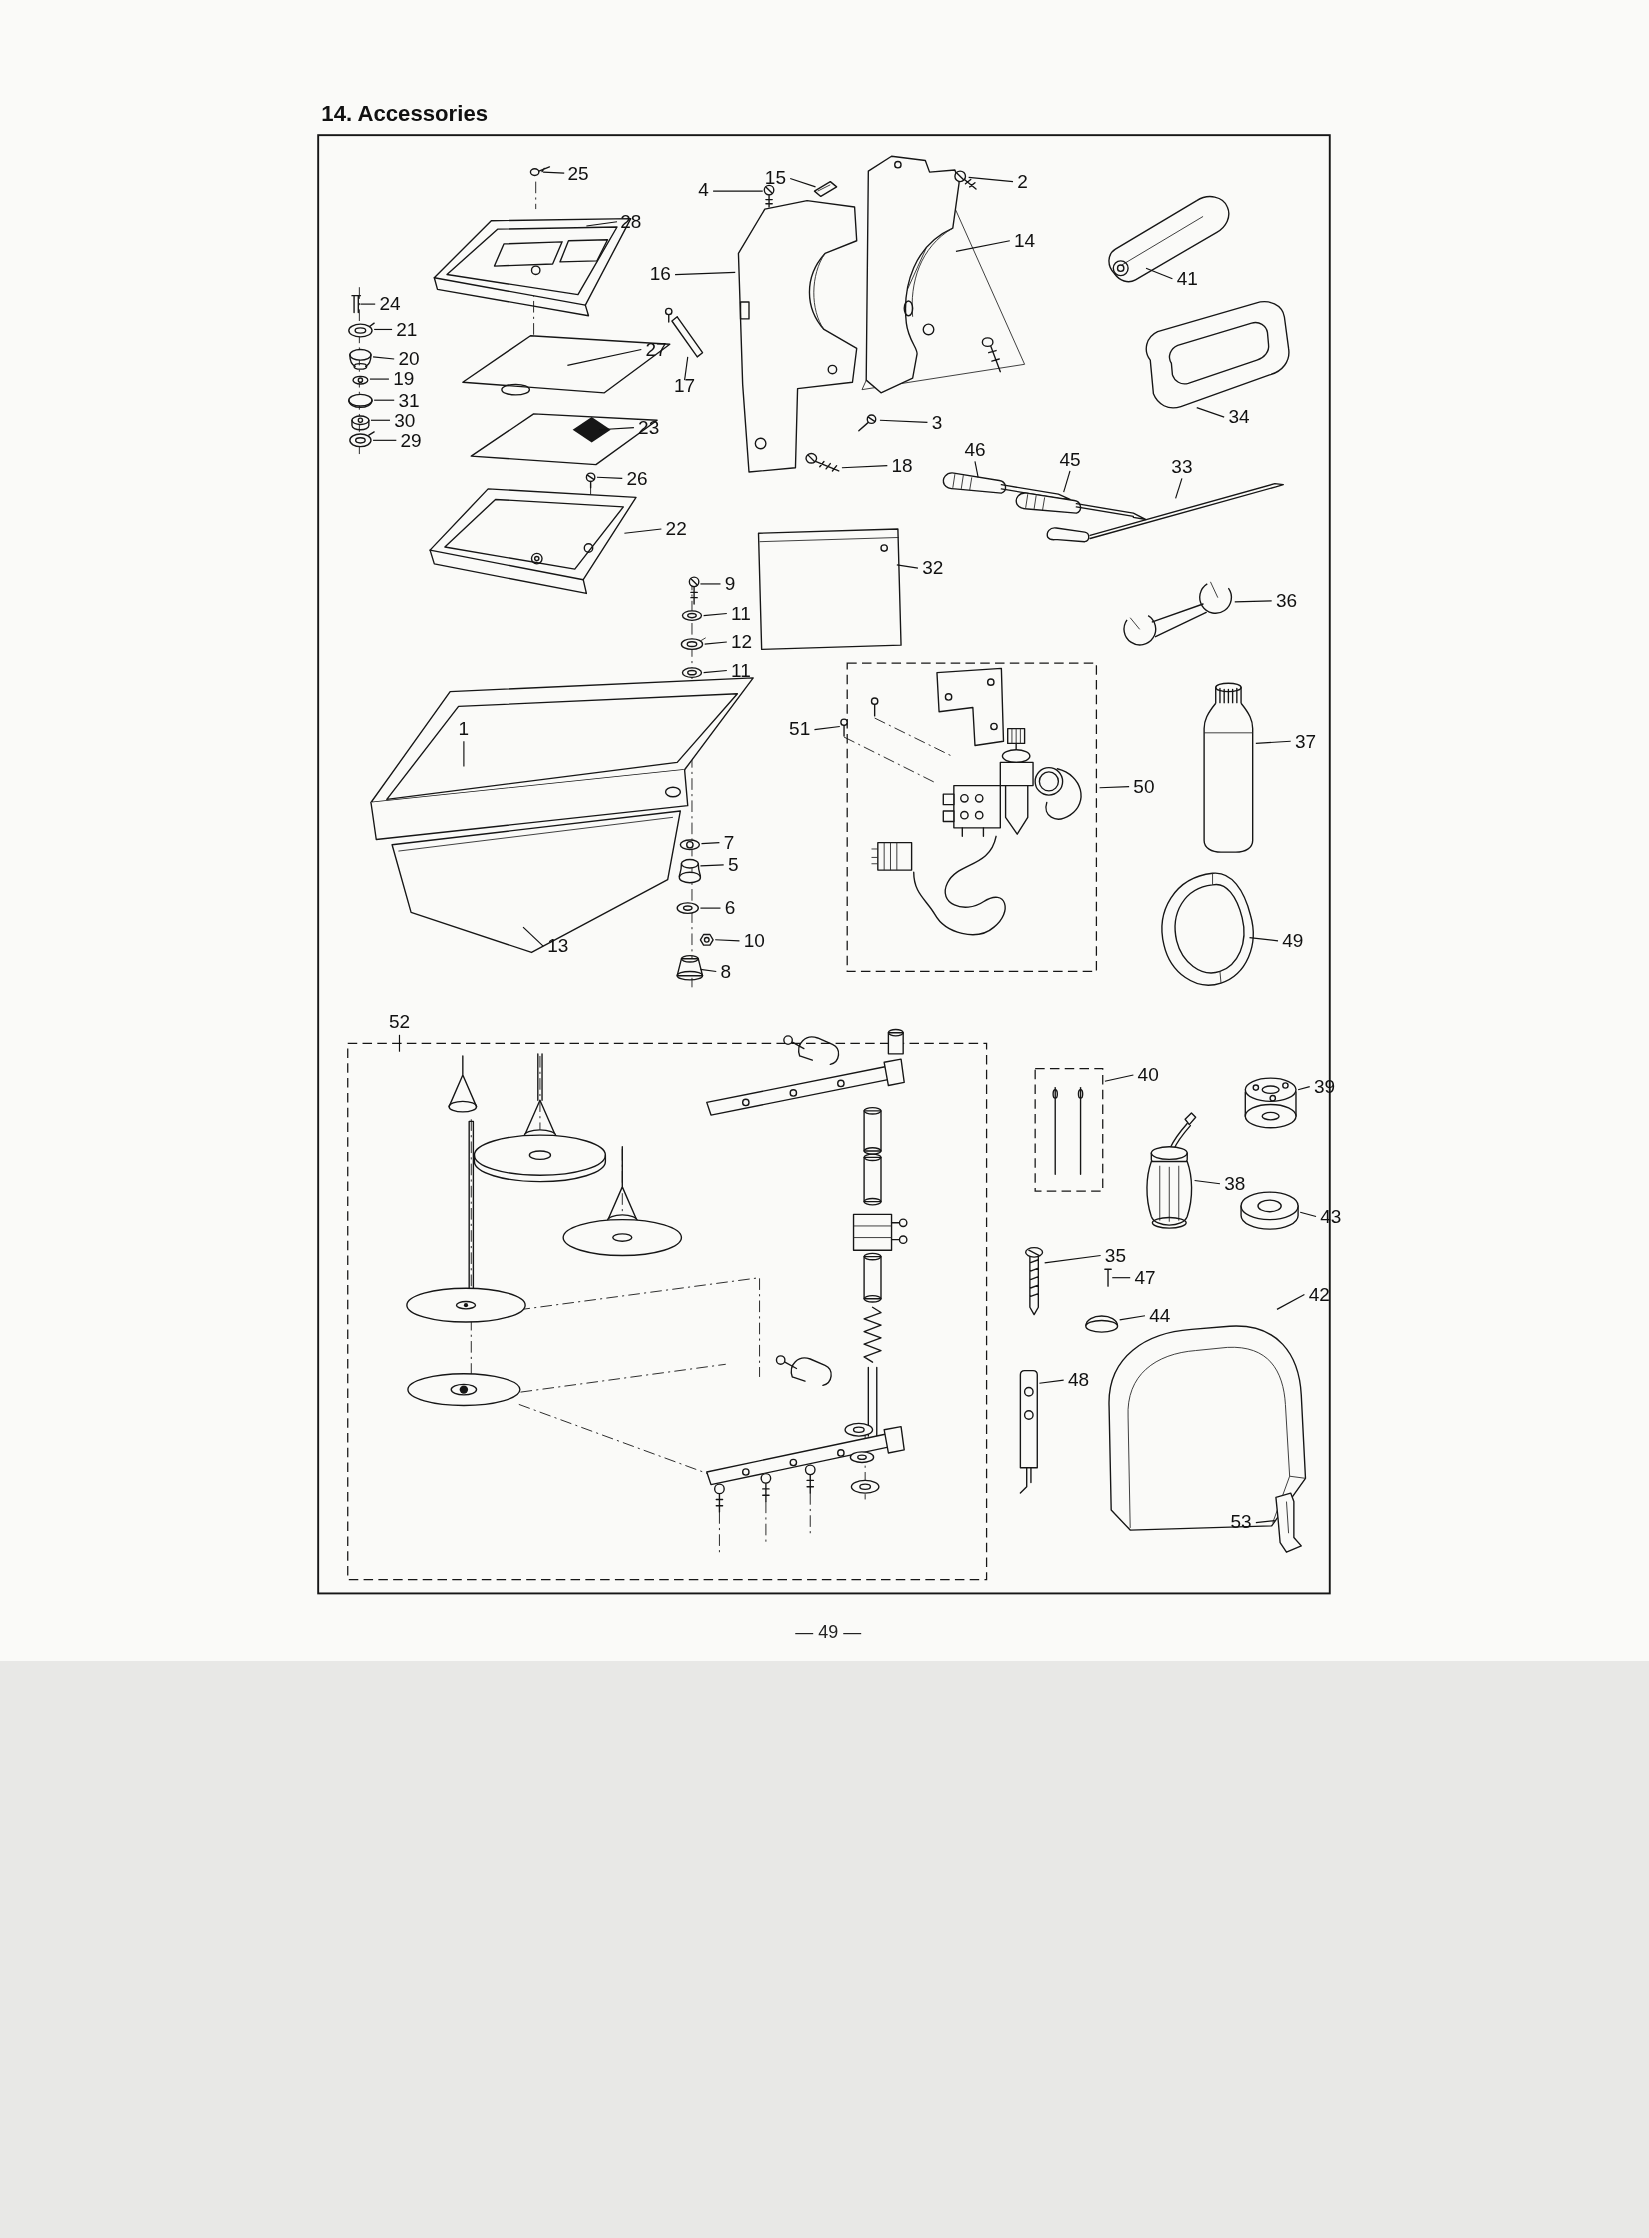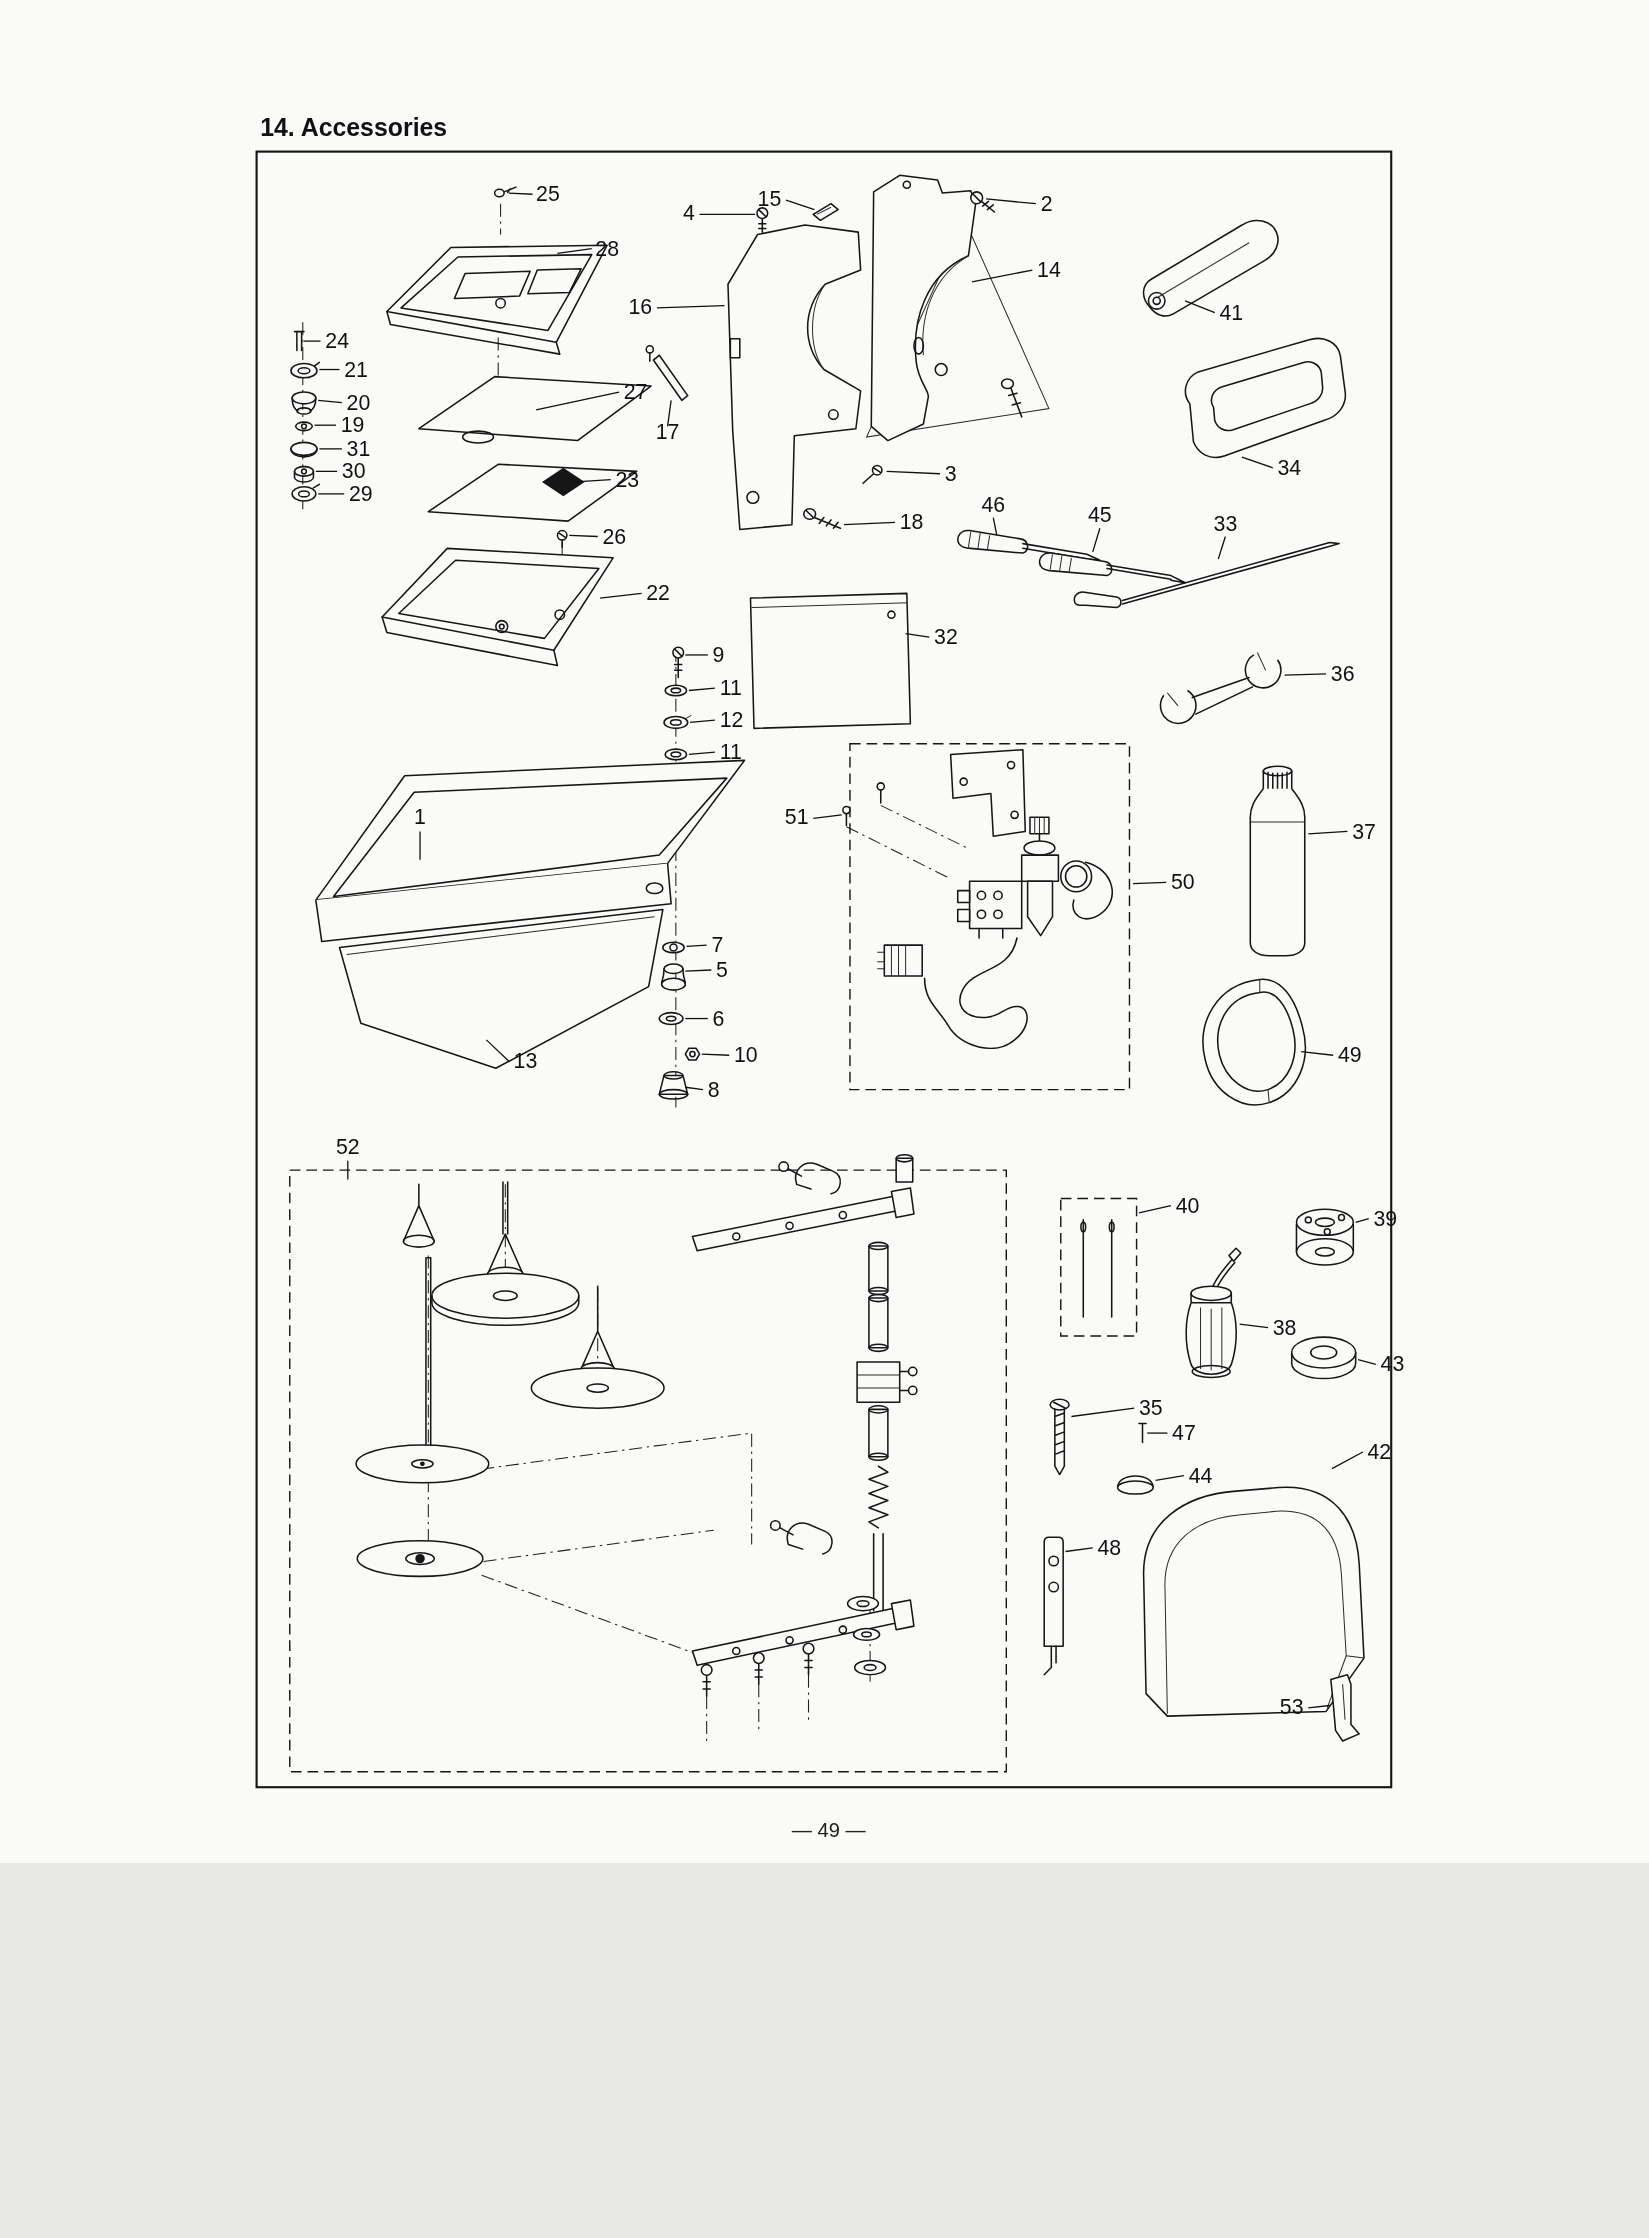--- a/index.html
+++ b/index.html
@@ -1,17 +1,17 @@
 <!DOCTYPE html>
 <html style="font-size:10.6px"><head>
 <meta charset="utf-8">
 <title>14. Accessories</title>
 <style>
   html,body{margin:0;padding:0;background:#e8e8e6;}
-  .page{position:relative;width:1649px;height:1863px;background:#fafaf8;margin:0 auto;overflow:hidden;}
+  .page{position:relative;width:1649px;height:1661px;background:#fafaf8;margin:0 auto;overflow:hidden;}
   svg{display:block;width:100%;height:100%;}
   .title{font:bold 21px "Liberation Sans","DejaVu Sans",sans-serif;fill:#111;}
   .pageno{font:17px "Liberation Sans","DejaVu Sans",sans-serif;fill:#222;}
   text.callout{font:18px "Liberation Sans","DejaVu Sans",sans-serif;fill:#111;}
   .leader{stroke:#111;stroke-width:1.1;}
   .ln{fill:none;stroke:#161616;stroke-width:1.3;stroke-linejoin:round;stroke-linecap:round;}
   .w{fill:#fafaf8;stroke:#161616;stroke-width:1.3;stroke-linejoin:round;}
   .thin{fill:none;stroke:#2a2a2a;stroke-width:0.85;}
   .dash{fill:none;stroke:#222;stroke-width:0.9;stroke-dasharray:11 4 2 4;}
   .dbox{fill:none;stroke:#161616;stroke-width:1.2;stroke-dasharray:9 5;}

